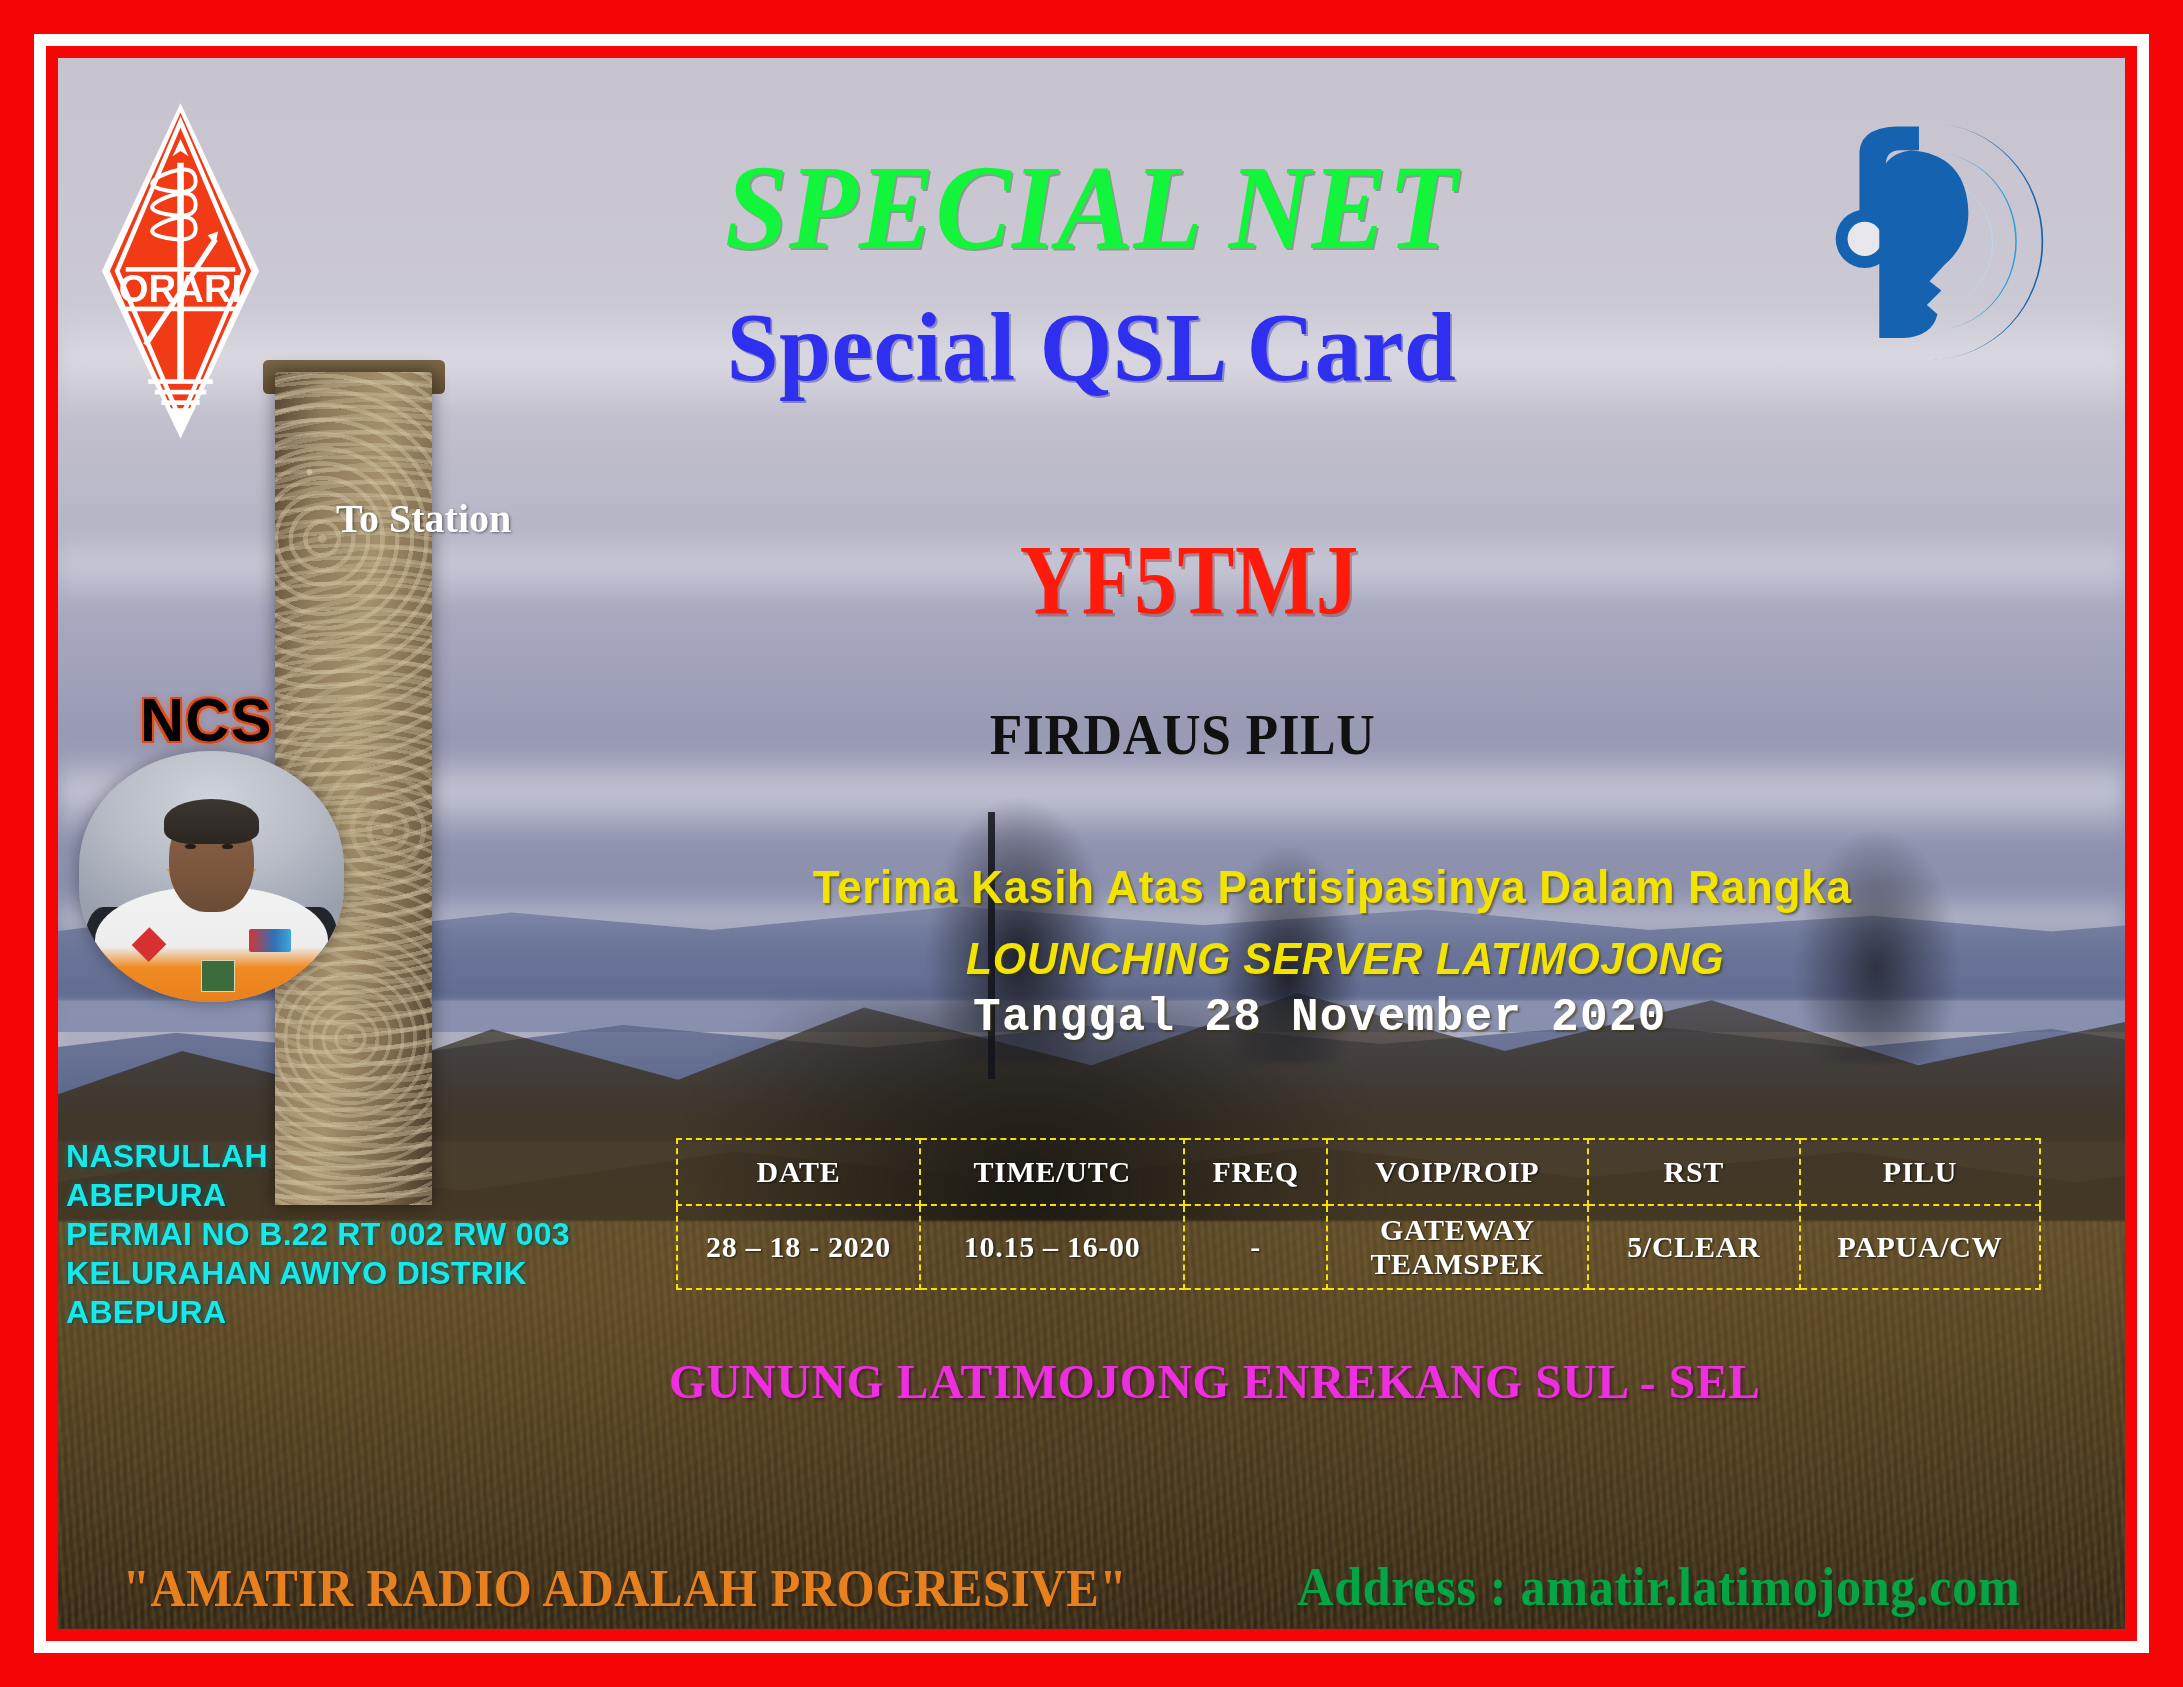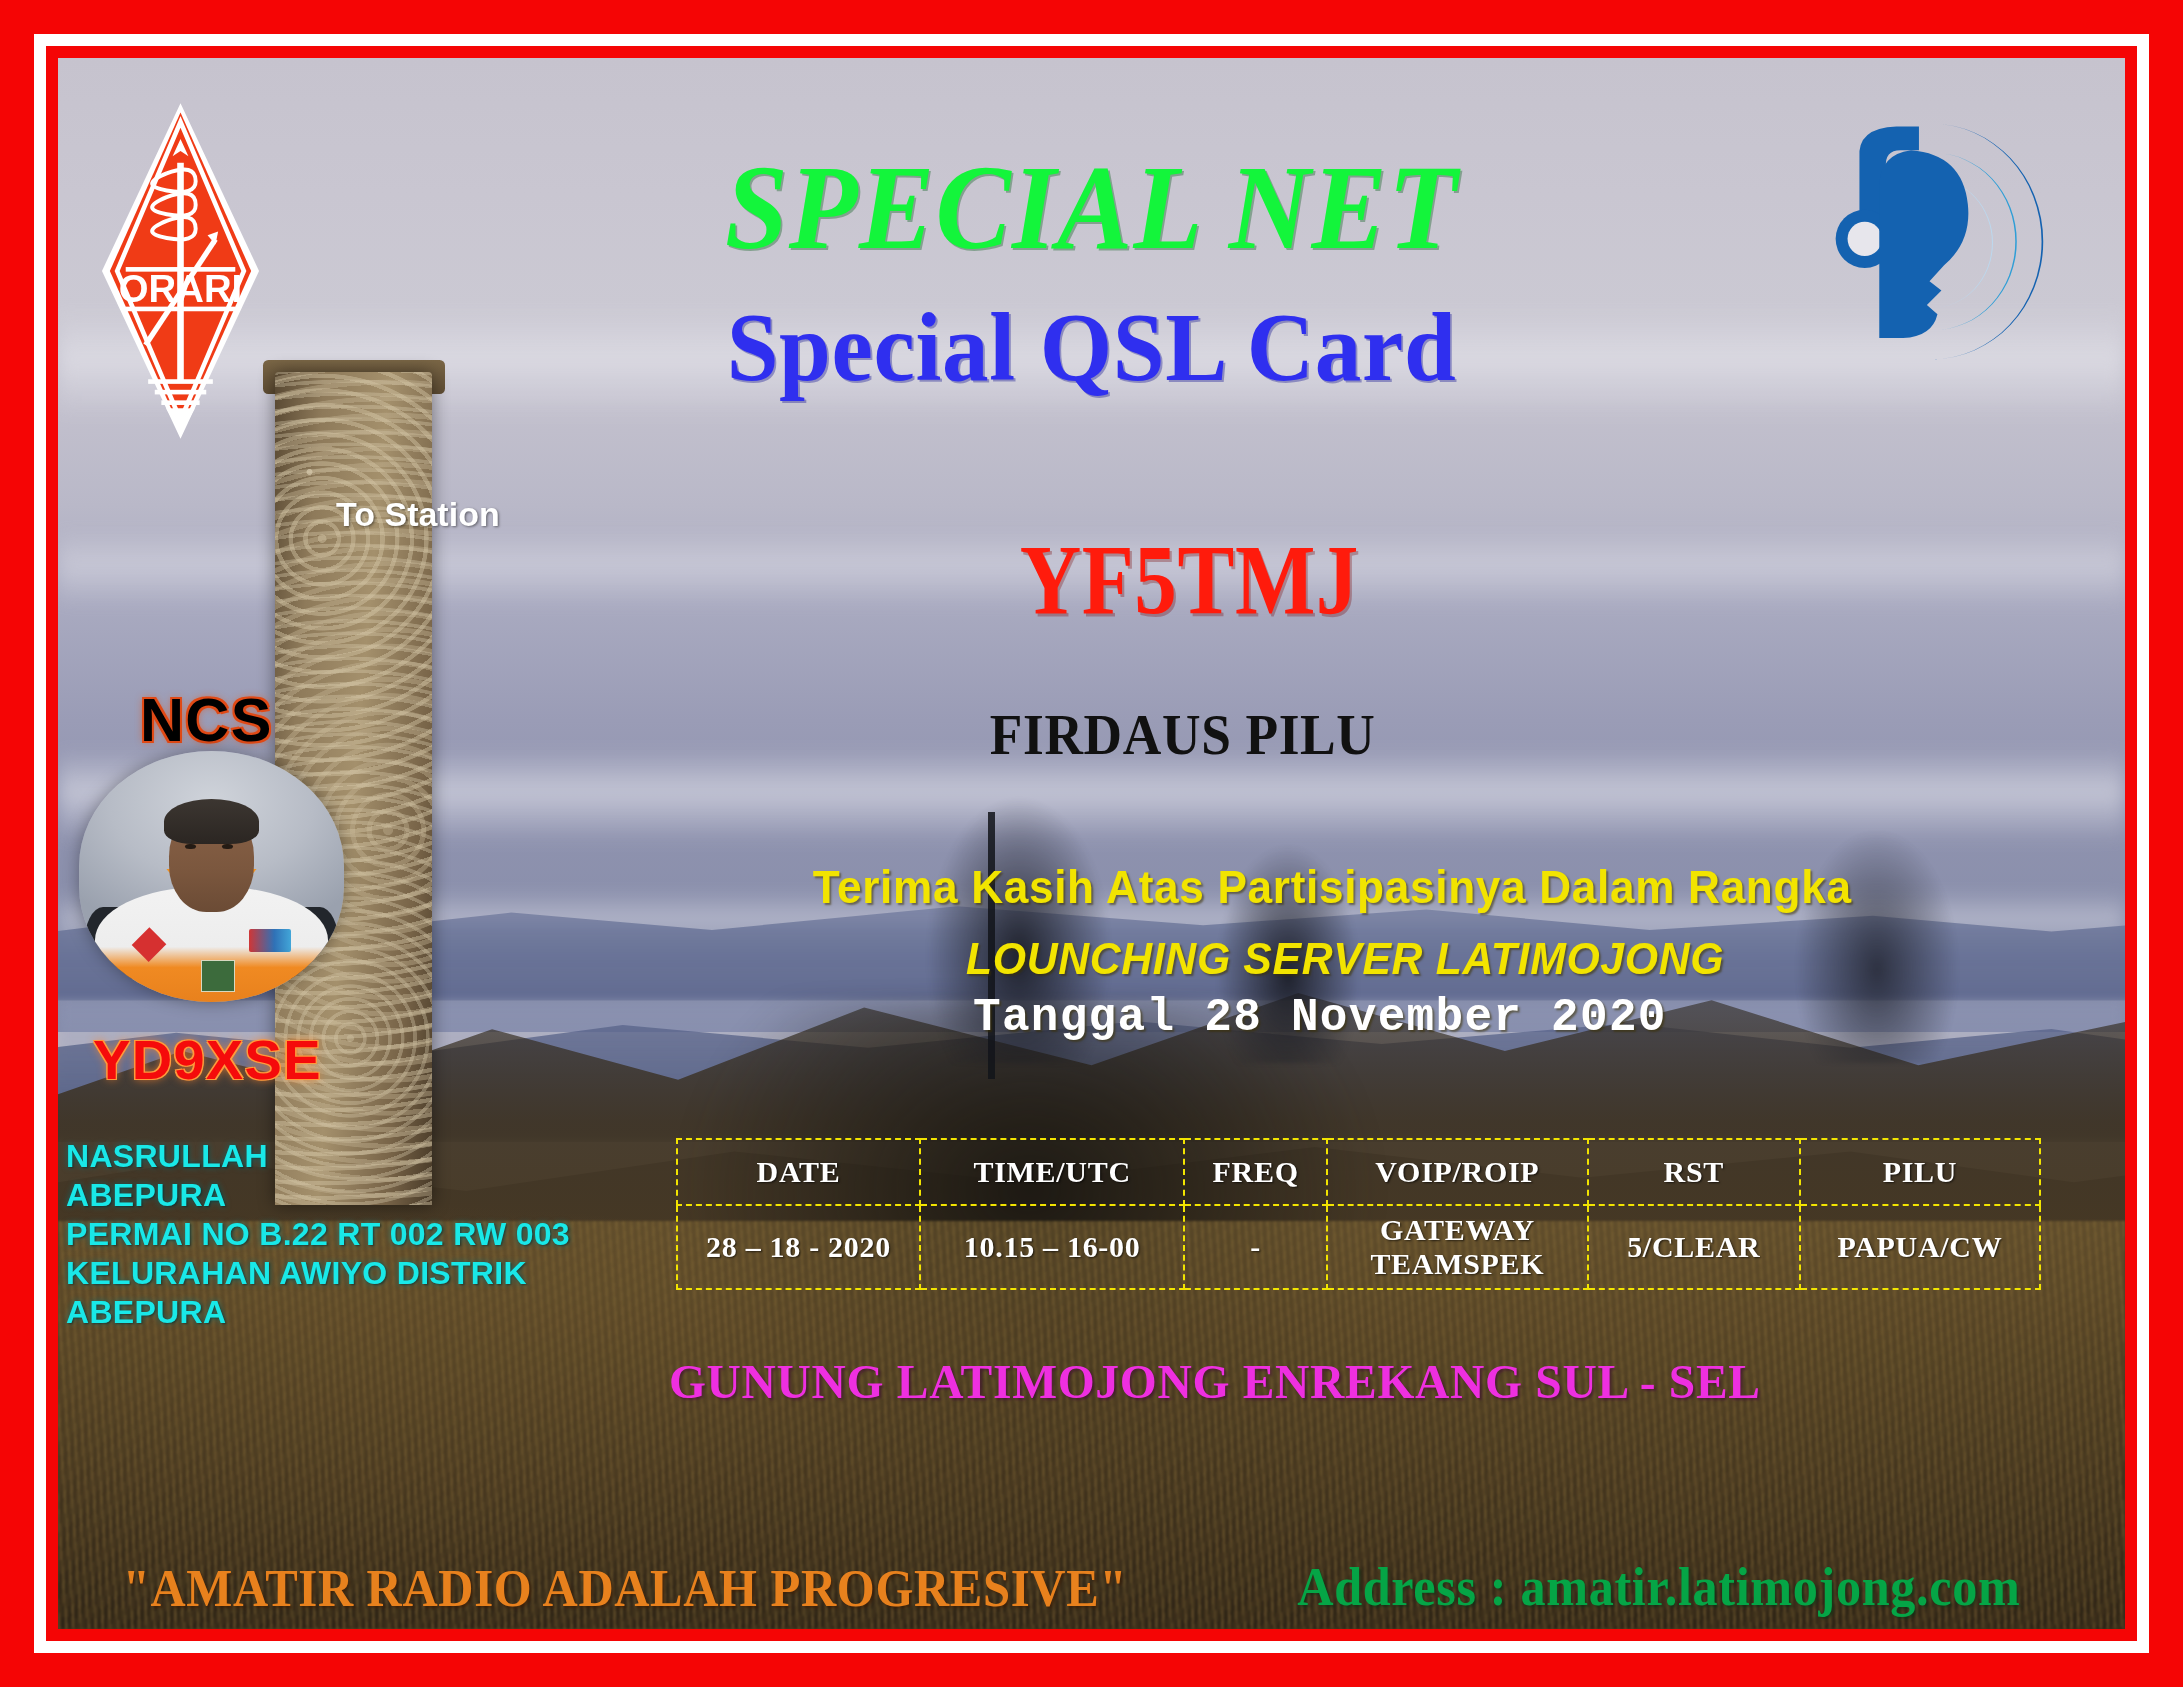--- a/index.html
+++ b/index.html
@@ -163,22 +163,22 @@
     left:0;right:0;top:291px;text-align:center;
     font-family:"Liberation Serif",serif;
     font-weight:bold;
     font-size:98px;letter-spacing:0.7px;
     color:#2f2fef;
     text-shadow:2px 2px 0 rgba(10,10,140,.35);
     transform:scaleX(.95);
   }
   .to-station{
     left:336px;top:495px;
-    font-family:Liberation Sans, sans-serif;
-    font-weight:bold;font-size:34px;
+    font-family:Liberation Serif, serif;
+    font-weight:bold;font-size:40px;
     color:#ffffff;
     text-shadow:1.3px 1.3px 2.6px rgba(0,0,0,.45);
   }
   .callsign-big{
     left:992px;top:523px;
     font-family:"Liberation Serif",serif;
     font-weight:bold;font-size:99px;letter-spacing:0.7px;
     color:#ff1b0c;
     transform:scaleX(.86);
     text-shadow:2.6px 2.6px 0 rgba(120,0,0,.30);
@@ -408,21 +408,20 @@
     <div class="p-collar"></div>
     <div class="p-badge"></div>
     <div class="p-logo"></div>
     <div class="p-id"></div>
     <div class="p-head"></div>
     <div class="p-hair"></div>
     <div class="p-eyeL"></div>
     <div class="p-eyeR"></div>
   </div>
 
-  <div class="t callsign-ncs">YD9XSE</div>
 
   <div class="addr-block">
     <div>NASRULLAH</div>
     <div>ABEPURA</div>
     <div>PERMAI NO B.22 RT 002 RW 003</div>
     <div>KELURAHAN AWIYO DISTRIK</div>
     <div>ABEPURA</div>
   </div>
 
   <table class="qtable">

